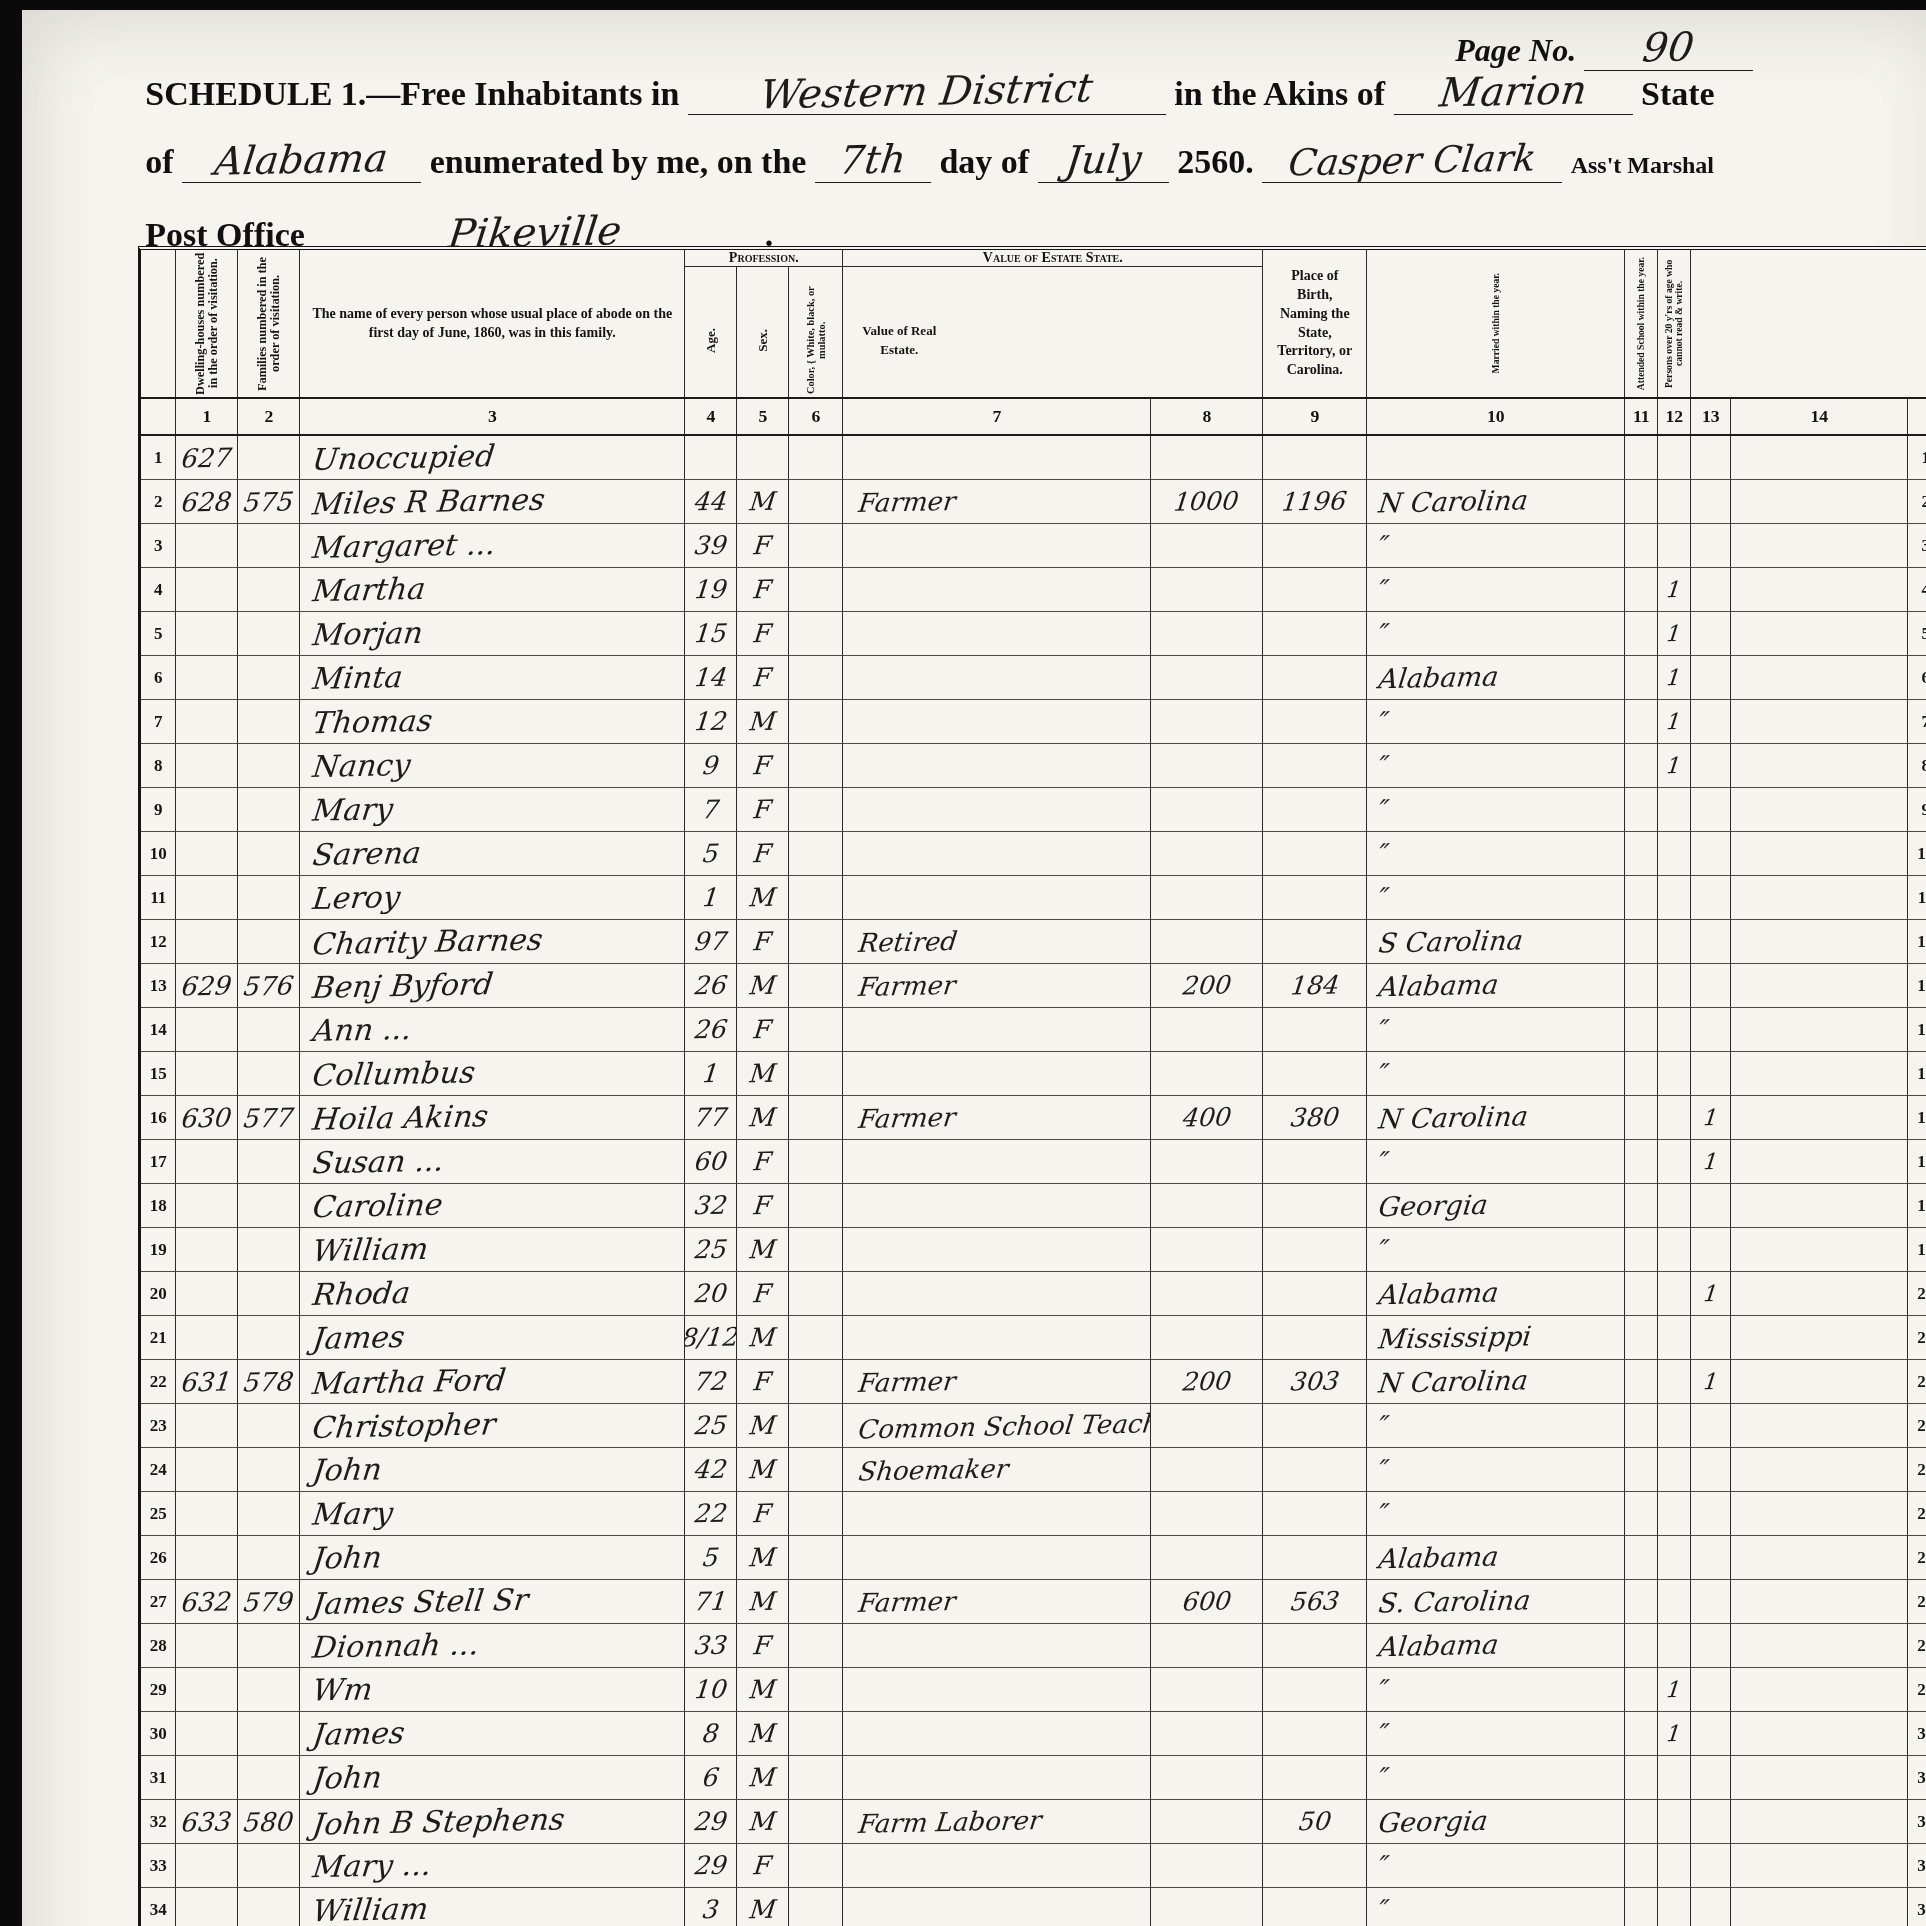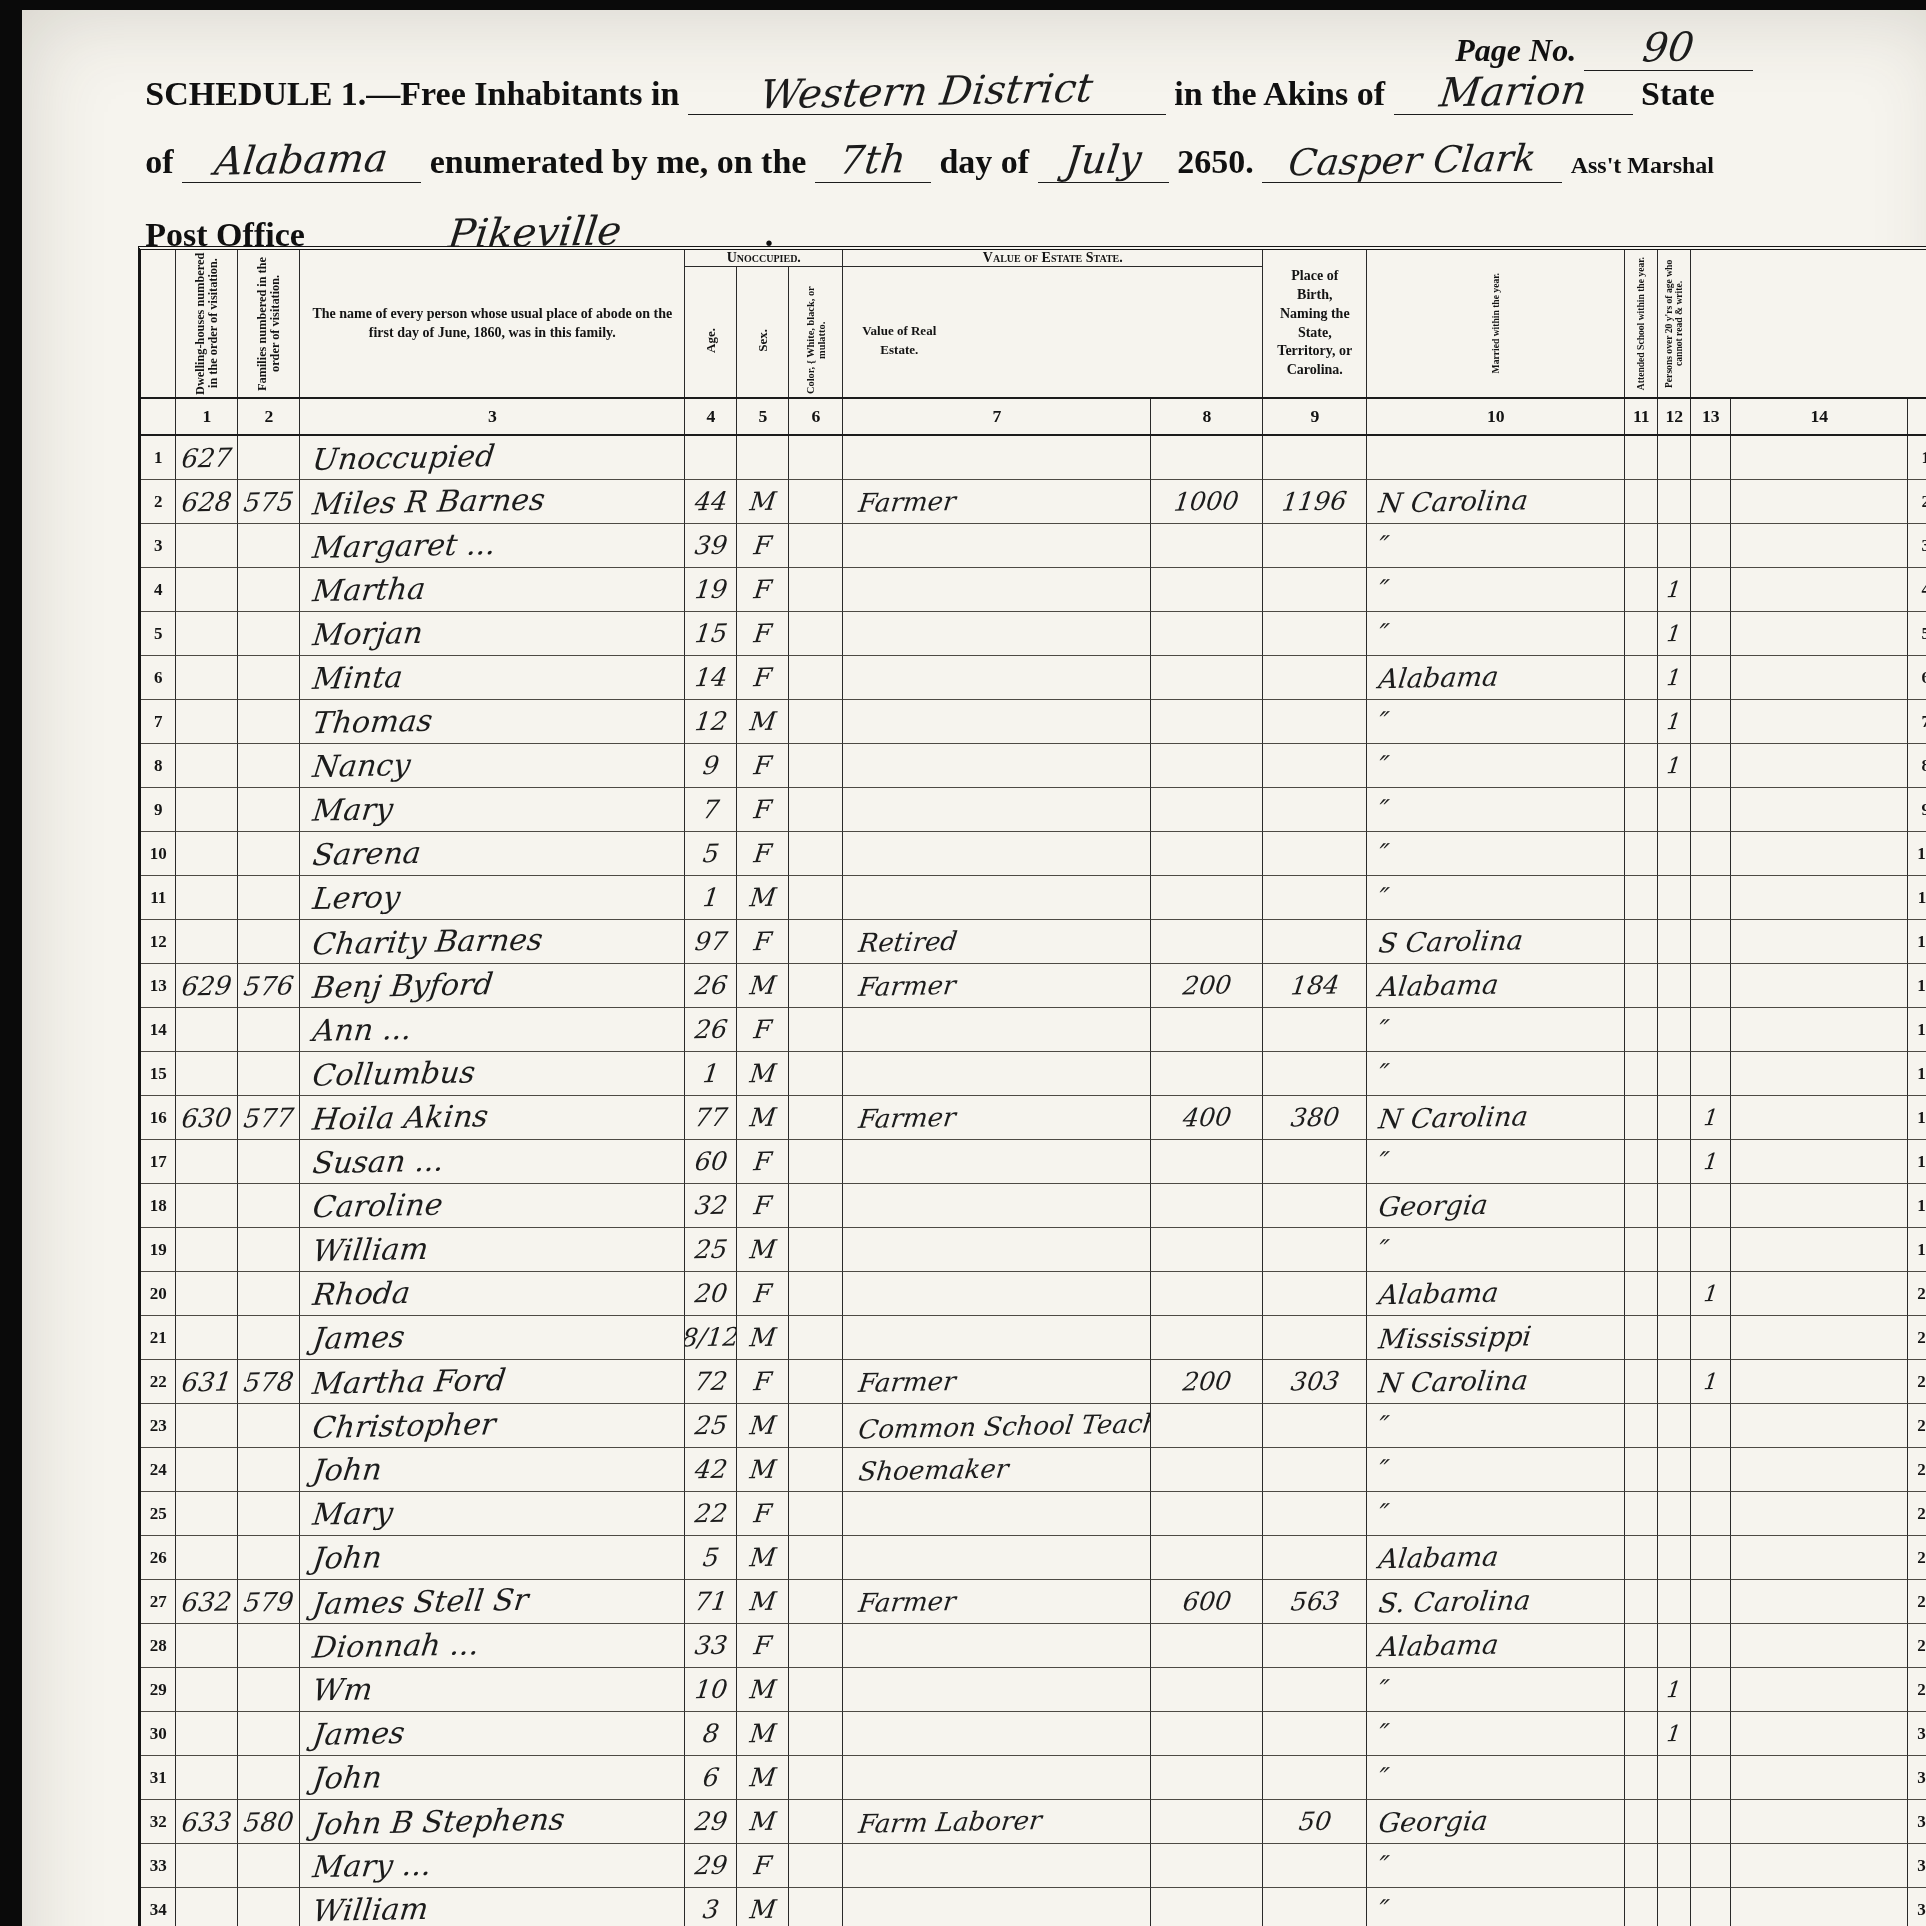--- a/index.html
+++ b/index.html
@@ -105,21 +105,21 @@
         <span class="hw">Alabama</span>
       </span>
       <span class="printed">enumerated by me, on the</span>
       <span class="blank" style="min-width:116px;">
         <span class="hw">7th</span>
       </span>
       <span class="printed">day of</span>
       <span class="blank" style="min-width:131px;">
         <span class="hw">July</span>
       </span>
-      <span class="printed">2650.</span>
+      <span class="printed">2560.</span>
       <span id="sig" class="blank" style="min-width:300px;">
         <span class="hw">Casper Clark</span>
       </span>
       <span class="printed" id="marshal-label">Ass't Marshal</span>
     </div>
 
     <div class="hline" id="post-office-line">
       <span class="printed">Post Office</span>
       <span class="blank" style="min-width:443px;">
         <span class="hw">Pikeville</span>
@@ -135,21 +135,21 @@
             <div class="vert v32">Dwelling-houses numbered in the order of visitation.</div>
           </div>
         <div class="cell">
             <div class="vert v32">Families numbered in the order of visitation.</div>
           </div>
         <div class="cell">
             <div class="colhead">The name of every person whose usual place of abode on the first day of June, 1860, was in this family.</div>
           </div>
 
         <div class="cell group" style="grid-column:span 3;padding:0;">
-          <div class="group-label">Unoccupied.</div>
+          <div class="group-label">Profession.</div>
           <div class="group-body desc-body">
             <div class="cell">
                 <div class="vert v34">Age.</div>
               </div>
             <div class="cell">
                 <div class="vert v34">Sex.</div>
               </div>
             <div class="cell" style="border-right:0;">
                 <div class="vert v28">Color, { White, black, or mulatto.</div>
               </div>

